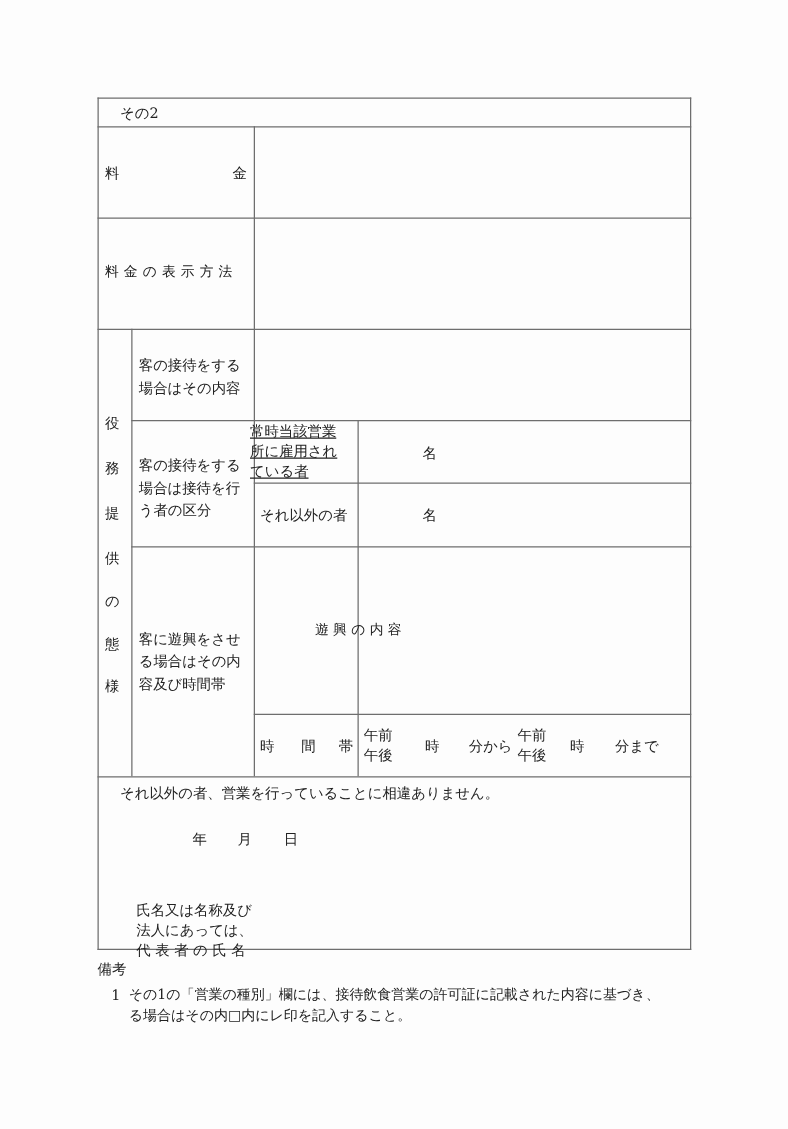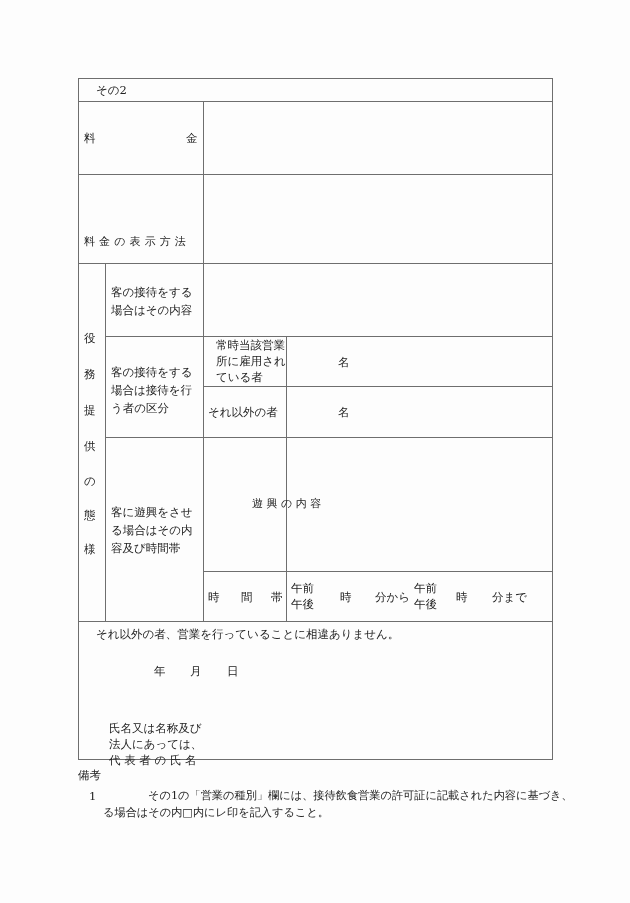--- a/index.html
+++ b/index.html
@@ -30,39 +30,39 @@
 <div class="line v" style="left:203px;top:101px;height:520px;"></div>
 <div class="line v" style="left:105px;top:263px;height:358px;"></div>
 <div class="line v" style="left:286px;top:336px;height:285px;"></div>
 
 <div class="t" style="left:96px;top:83px;">その2</div>
 
 <div class="t" style="left:84px;top:131px;">料</div>
 <div class="t" style="left:186px;top:131px;">金</div>
 <div class="t" style="left:204px;top:102px;width:348px;height:72px;"></div>
 
-<div class="t" style="left:84px;top:211px;font-size:11px;letter-spacing:0.3px;margin-top:24px;">料 金 の 表 示 方 法</div>
+<div class="t" style="left:84px;top:211px;font-size:11px;letter-spacing:0.3px;">料 金 の 表 示 方 法</div>
 <div class="t" style="left:204px;top:175px;width:348px;height:88px;"></div>
 
 <div class="t" style="left:84px;top:331px;">役</div>
 <div class="t" style="left:84px;top:367px;">務</div>
 <div class="t" style="left:84px;top:403px;">提</div>
 <div class="t" style="left:84px;top:439px;">供</div>
 <div class="t" style="left:84px;top:474px;">の</div>
 <div class="t" style="left:84px;top:508px;">態</div>
 <div class="t" style="left:84px;top:542px;">様</div>
 
 <div class="t ml" style="left:111px;top:283px;">客の接待をする
 場合はその内容</div>
 <div class="t" style="left:204px;top:264px;width:348px;height:72px;"></div>
 
 <div class="t ml" style="left:111px;top:363px;">客の接待をする
 場合は接待を行
 う者の区分</div>
-<div class="t ml" style="left:216px;top:337px;line-height:16px;">常時当該営業
+<div class="t ml" style="left:200px;top:337px;line-height:16px;text-decoration:underline;">常時当該営業
 所に雇用され
 ている者</div>
 <div class="t" style="left:287px;top:337px;width:265px;height:49px;"></div>
 <div class="t" style="left:338px;top:355px;">名</div>
 <div class="t" style="left:208px;top:405px;">それ以外の者</div>
 <div class="t" style="left:287px;top:387px;width:265px;height:50px;"></div>
 <div class="t" style="left:338px;top:405px;">名</div>
 
 <div class="t ml" style="left:111px;top:503px;font-family:Liberation Serif, serif;">客に遊興をさせ
 る場合はその内
@@ -86,14 +86,14 @@
 <div class="t" style="left:154px;top:664px;">年</div>
 <div class="t" style="left:190px;top:664px;">月</div>
 <div class="t" style="left:227px;top:664px;">日</div>
 <div class="t ml" style="left:109px;top:720px;line-height:16px;">氏名又は名称及び
 法人にあっては、
 代 表 者 の 氏 名</div>
 <div class="t" style="left:230px;top:696px;width:300px;height:50px;"></div>
 
 <div class="t" style="left:78px;top:768px;">備考</div>
 <div class="t" style="left:89px;top:789px;">1</div>
-<div class="t" style="left:103px;top:789px;font-size:11.2px;margin-left:45px;">その1の「営業の種別」欄には、接待飲食営業の許可証に記載された内容に基づき、</div>
+<div class="t" style="left:103px;top:789px;font-size:11.2px;">その1の「営業の種別」欄には、接待飲食営業の許可証に記載された内容に基づき、</div>
 <div class="t" style="left:103px;top:806px;font-size:11.2px;">る場合はその内□内にレ印を記入すること。</div>
 
 </body></html>

